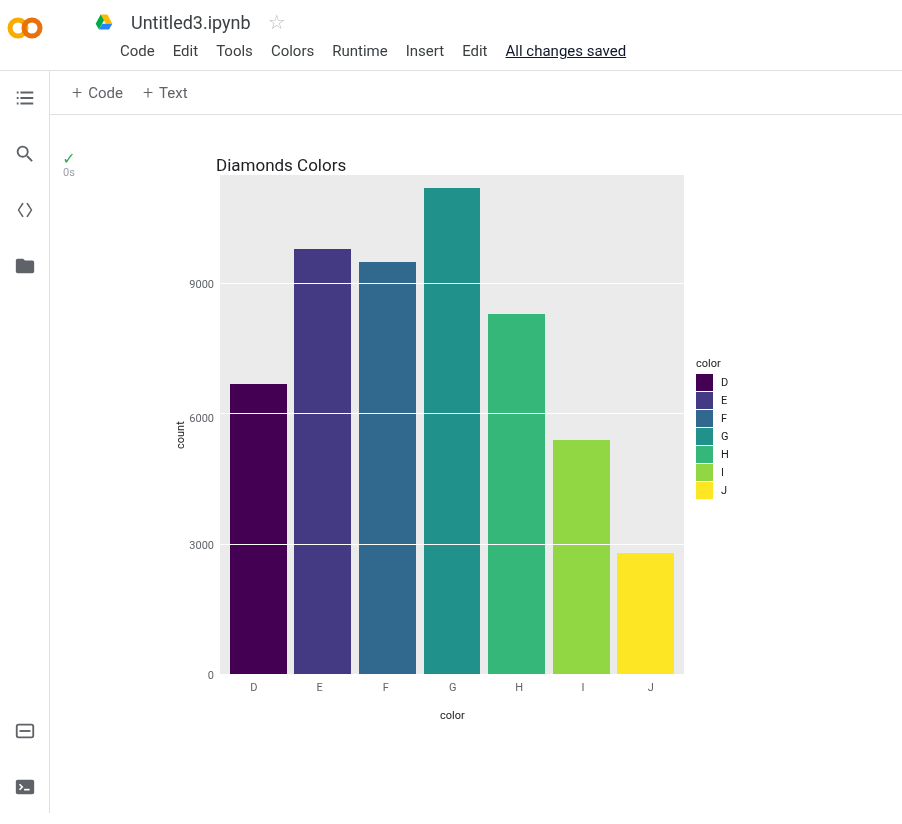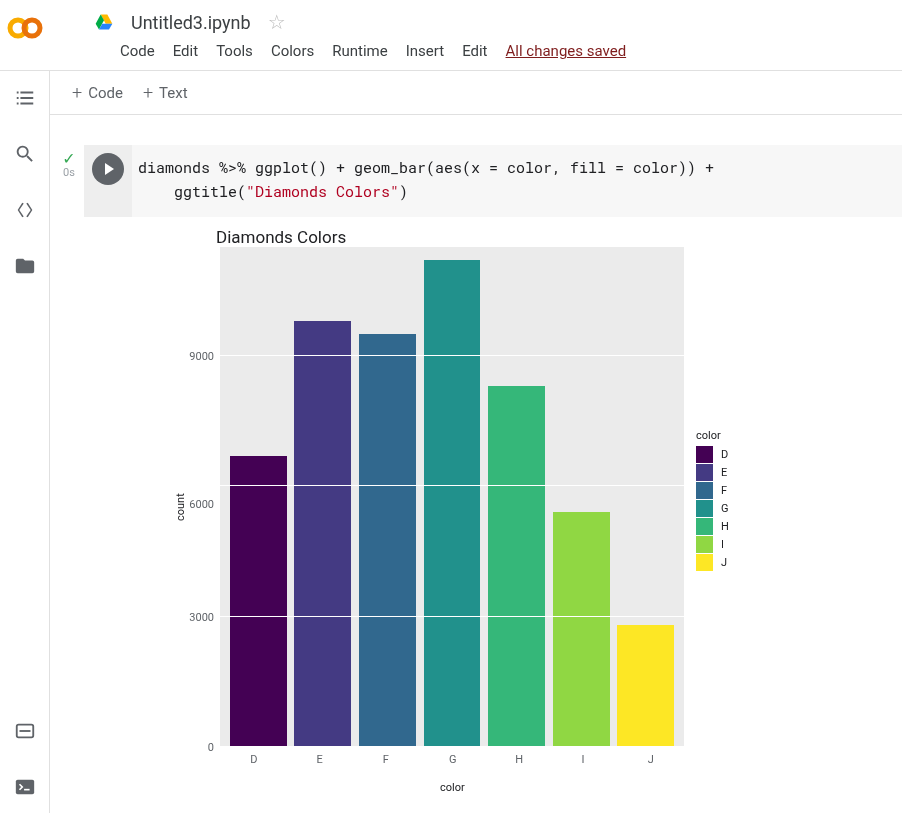--- a/index.html
+++ b/index.html
@@ -54,21 +54,21 @@
     .menu-row {
       display: flex;
       gap: 18px;
       padding: 4px 0 10px 70px;
       font-size: 15px;
       color: #3c4043;
     }
     .menu-item { cursor: pointer; }
     .save-status {
       text-decoration: underline;
-      color: #7f1d1d;
+      color: #0f172a;
     }
     .body-area {
       display: flex;
       height: calc(100% - 82px);
     }
     .left-rail {
       width: 50px;
       border-right: 1px solid #e0e0e0;
       display: flex;
       flex-direction: column;
@@ -361,29 +361,20 @@
       </div>
     </div>
 
     <div class="notebook">
       <div class="cell">
         <div class="cell-gutter">
           <span class="check">✓</span>
           <span class="exec-time">0s</span>
         </div>
         <div class="cell-body">
-          <div class="code-row">
-            <div class="play-col">
-              <div class="play-btn">
-                <div class="play-triangle"></div>
-              </div>
-            </div>
-            <div class="code-text"><span>diamonds %&gt;% ggplot() + geom_bar(aes(x = color, fill = color)) + 
-    ggtitle(</span><span class="str">"Diamonds Colors"</span><span>)</span></div>
-          </div>
 
           <div class="output">
             <div class="chart">
               <div class="chart-title">Diamonds Colors</div>
               <div class="ylabel">count</div>
               <div class="xlabel">color</div>
               <div class="plot-area">
                 <div class="bars" id="bars">
                     <div class="bar-slot">
                       <div class="bar" style="background: rgb(68, 1, 84); height: 291.304px;"></div>
@@ -405,21 +396,21 @@
                     </div>
                     <div class="bar-slot">
                       <div class="bar" style="background: rgb(253, 231, 37); height: 121.739px;"></div>
                     </div>
                   </div>
               <div class="gridline" style="bottom: 0px;"></div>
                   <div class="y-tick" style="bottom: 0px; transform: translateY(50%);">0</div>
                   <div class="gridline" style="bottom: 130.435px;"></div>
                   <div class="y-tick" style="bottom: 130.435px; transform: translateY(50%);">3000</div>
                   <div class="gridline" style="bottom: 260.87px;"></div>
-                  <div class="y-tick" style="bottom: 243px; transform: translateY(50%);">6000</div>
+                  <div class="y-tick" style="bottom: 257px; transform: translateY(50%);">6000</div>
                   <div class="gridline" style="bottom: 391.304px;"></div>
                   <div class="y-tick" style="bottom: 391.304px; transform: translateY(50%);">9000</div>
                   <div class="x-tick" style="left: 30.1429px;">D</div>
                   <div class="x-tick" style="left: 96.4286px;">E</div>
                   <div class="x-tick" style="left: 162.714px;">F</div>
                   <div class="x-tick" style="left: 229px;">G</div>
                   <div class="x-tick" style="left: 295.286px;">H</div>
                   <div class="x-tick" style="left: 361.571px;">I</div>
                   <div class="x-tick" style="left: 427.857px;">J</div>
                 </div>

